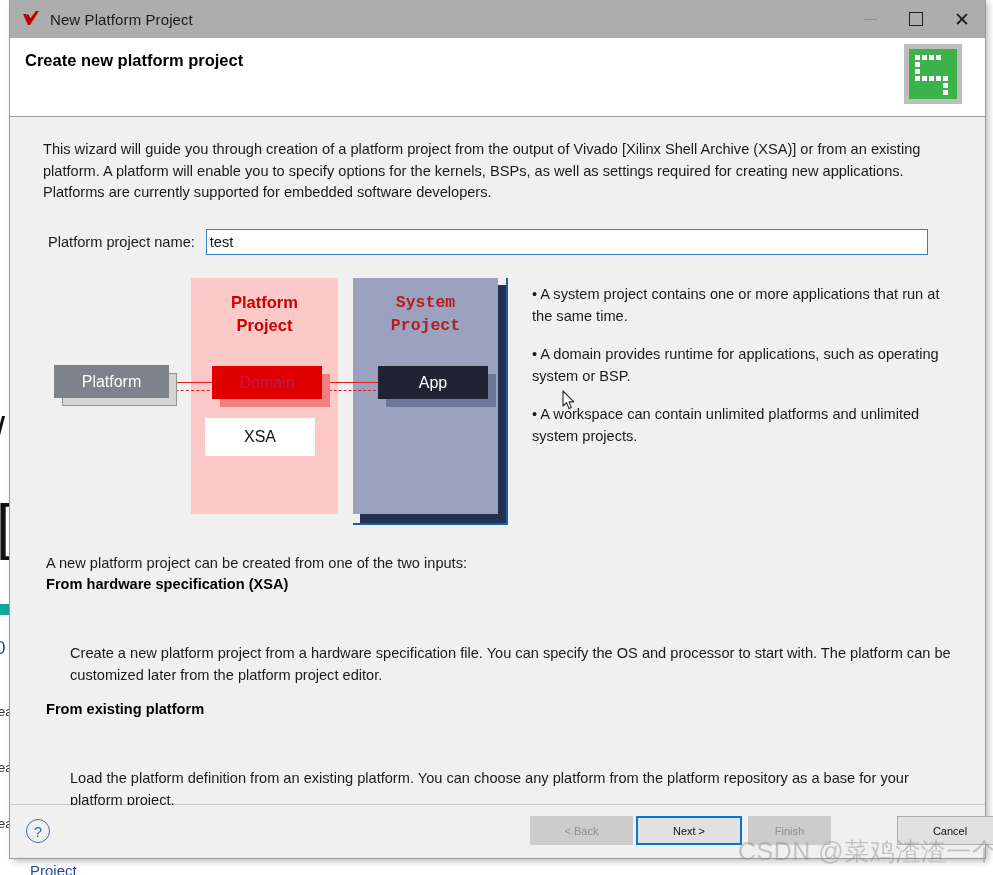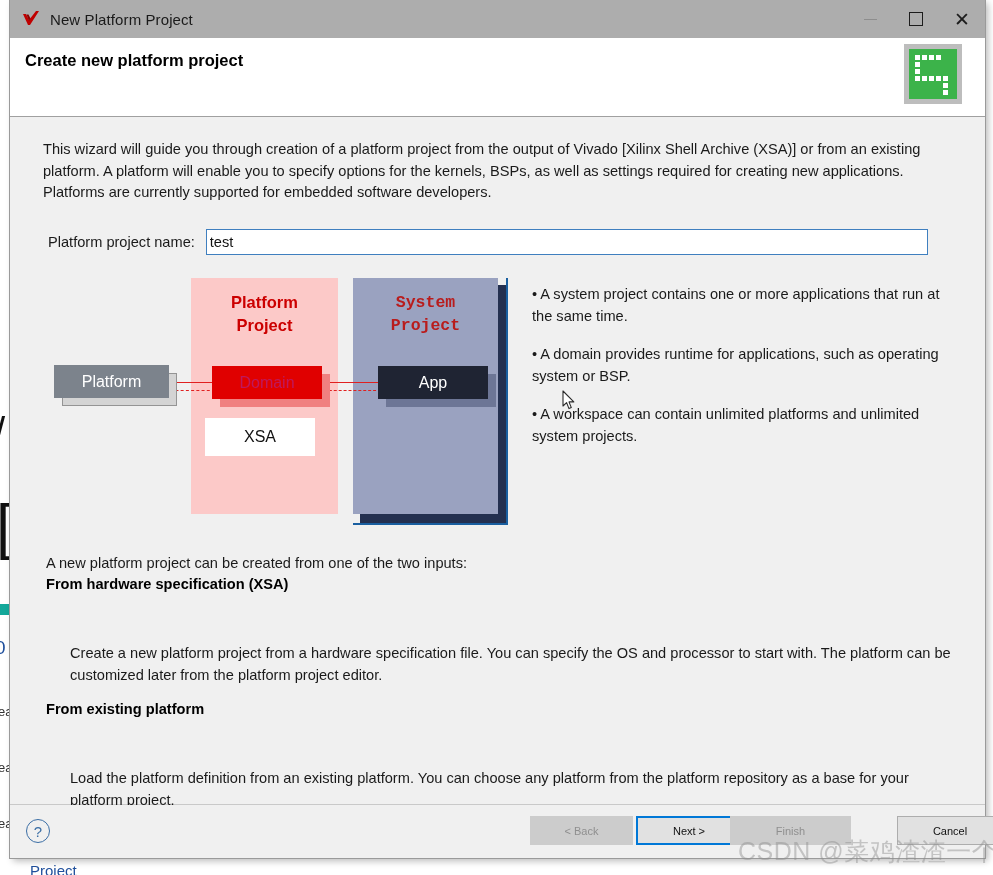--- a/index.html
+++ b/index.html
@@ -219,21 +219,21 @@
     background: #cccccc; border: 1px solid #cccccc; color: #8f8f8f;
   }
   .btn-normal {
     background: #e1e1e1; border: 1px solid #adadad; color: #111; margin-left: 32px;
   }
   .btn-focus {
     background: #e1e1e1; border: 2px solid #0078d7; color: #111;
   }
   #btn-back   { left: 520px; width: 103px; }
   #btn-next   { left: 626px; width: 106px; }
-  #btn-finish { left: 720px; width: 121px; }
+  #btn-finish { left: 738px; width: 83px; }
   #btn-cancel { left: 855px; width: 106px; }
 
   
   #watermark {
     position: absolute; left: 738px; top: 835px;
     font-size: 25px; color: rgba(140,140,140,0.45);
     white-space: nowrap; letter-spacing: 0.5px;
     pointer-events: none;
   }
 </style>

